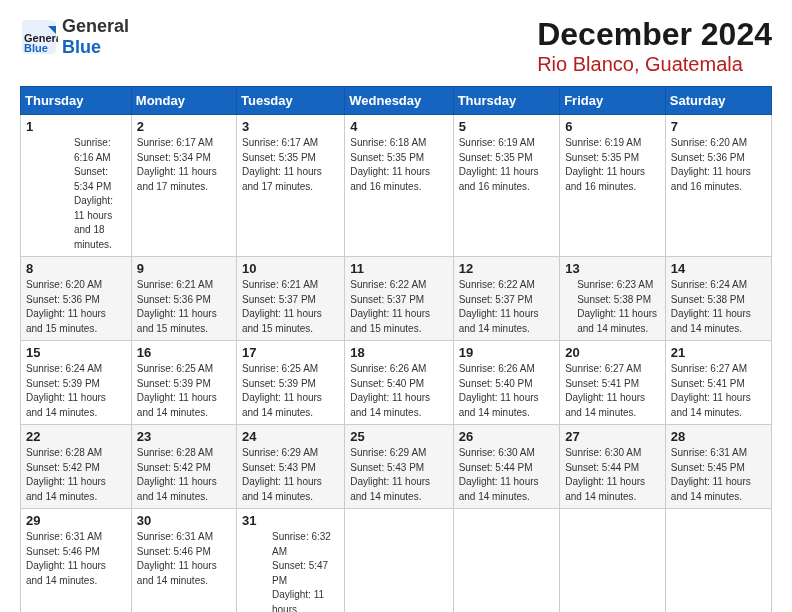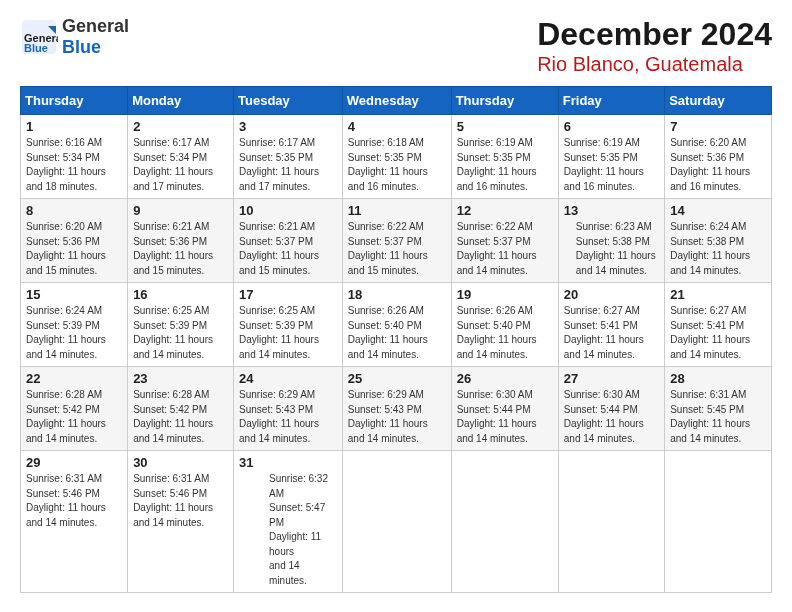--- a/index.html
+++ b/index.html
@@ -122,21 +122,21 @@
           <th>Wednesday</th>
           <th>Thursday</th>
           <th>Friday</th>
           <th>Saturday</th>
         </tr>
     </thead>
     <tbody id="calendar-body">
     <tr>
           <td>
             <span class="day-num">1</span>
-            <div class="day-info" style="white-space: pre-line;">Sunrise: 6:16 AM
+            <div class="day-info" style="white-space: pre-line; margin-left: 48px;">Sunrise: 6:16 AM
 Sunset: 5:34 PM
 Daylight: 11 hours
 and 18 minutes.</div>
           </td>
           <td>
             <span class="day-num">2</span>
             <div class="day-info" style="white-space: pre-line;">Sunrise: 6:17 AM
 Sunset: 5:34 PM
 Daylight: 11 hours
 and 17 minutes.</div>

